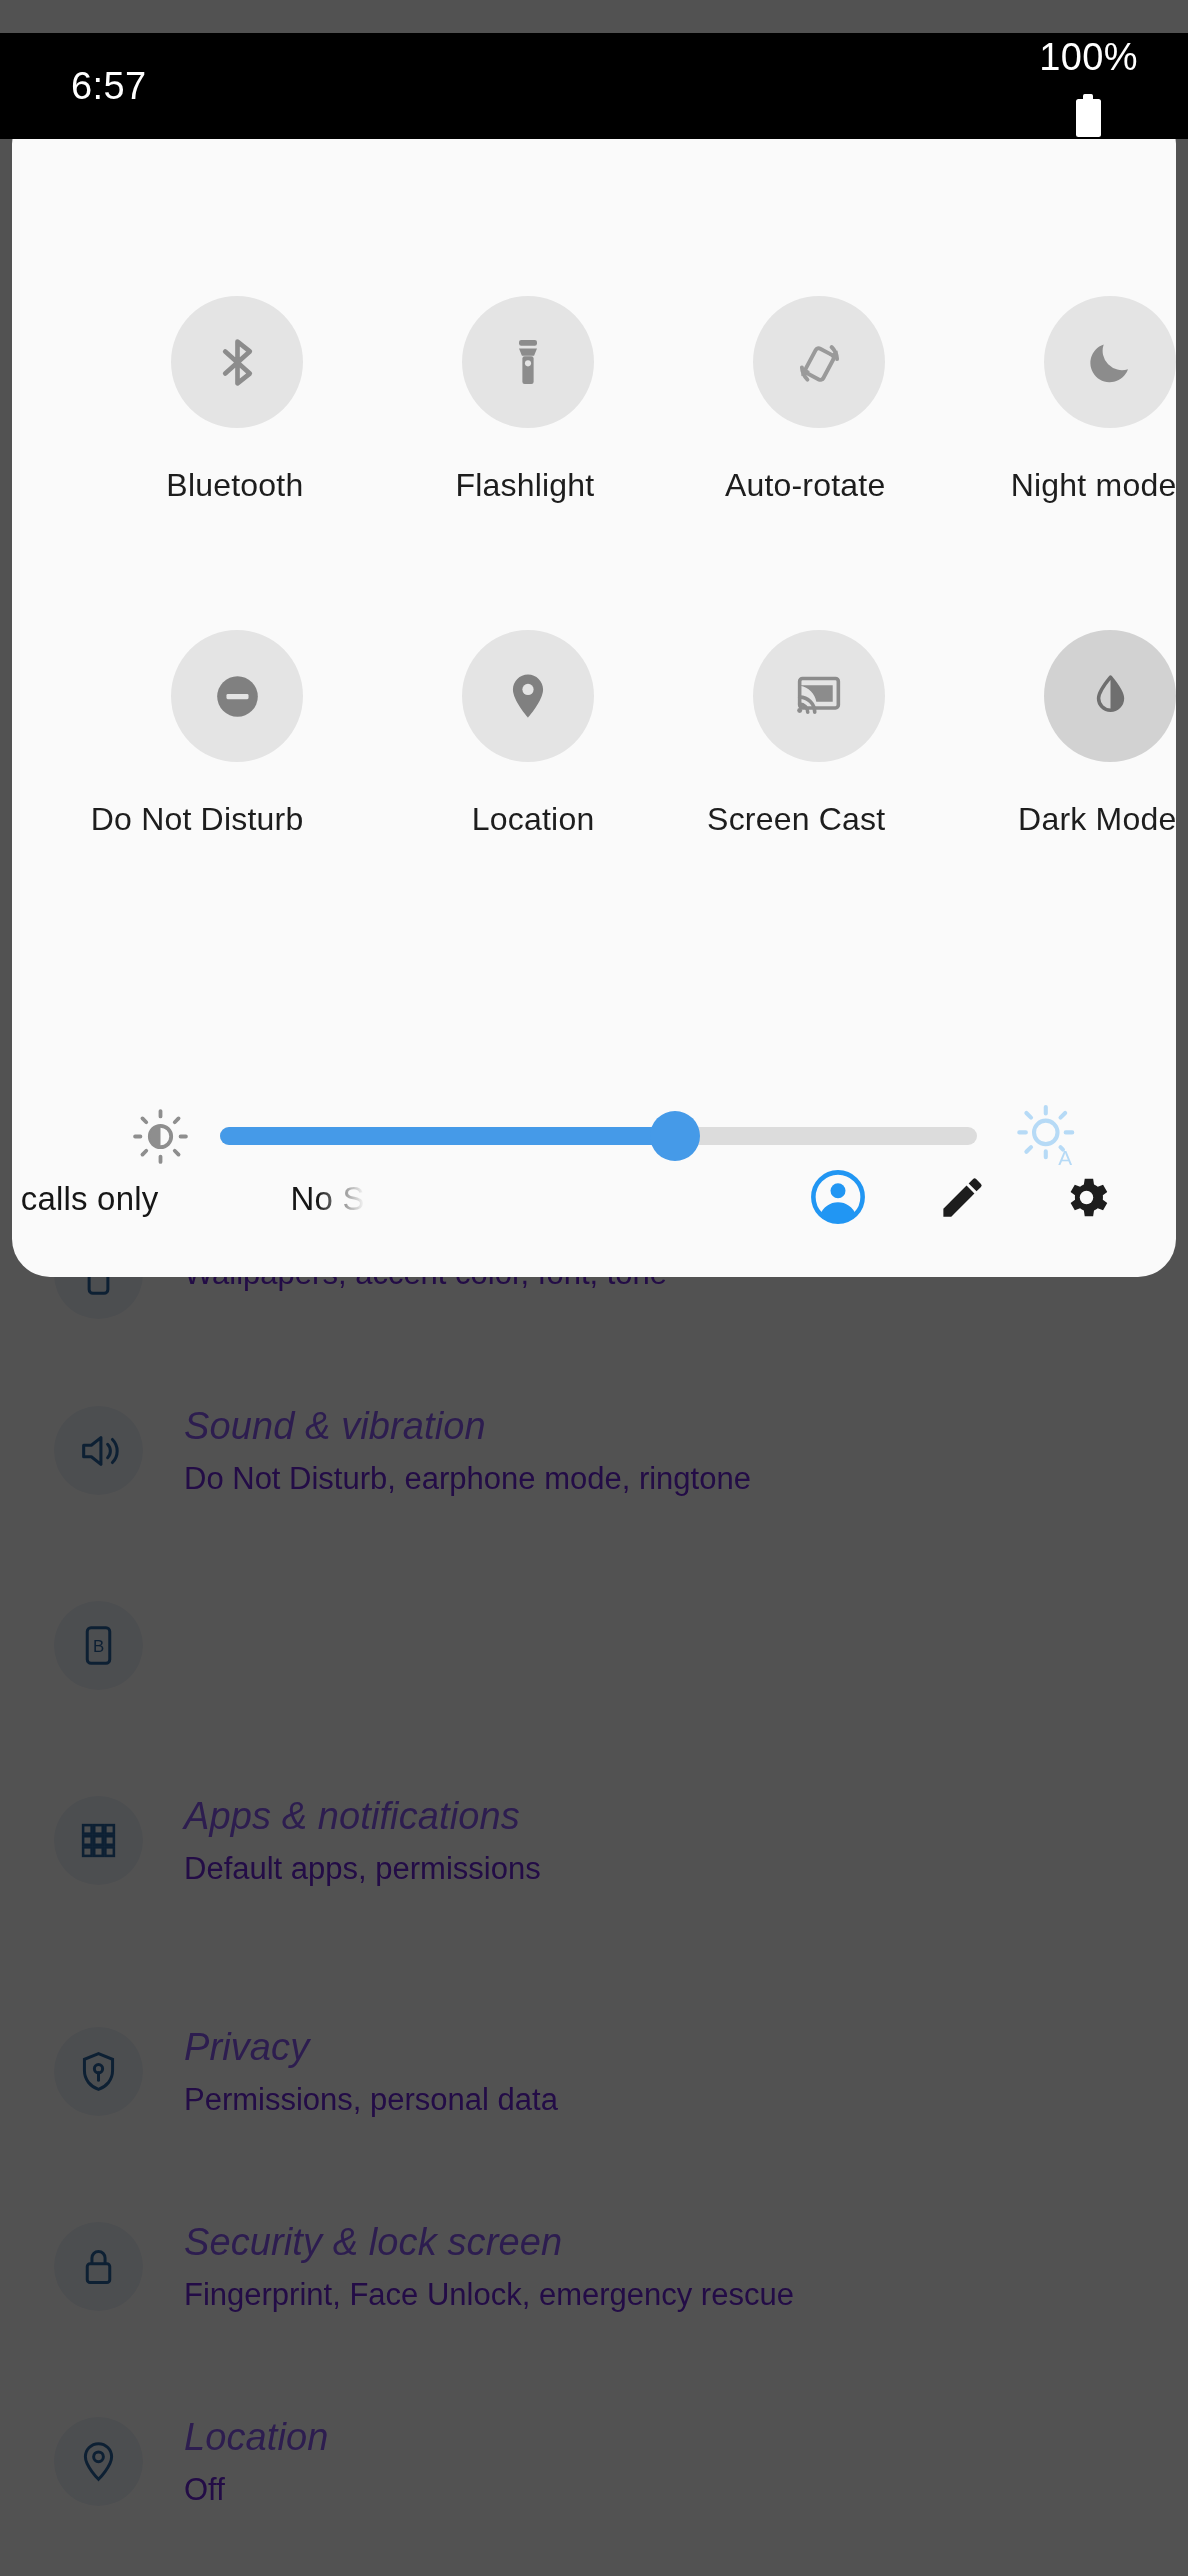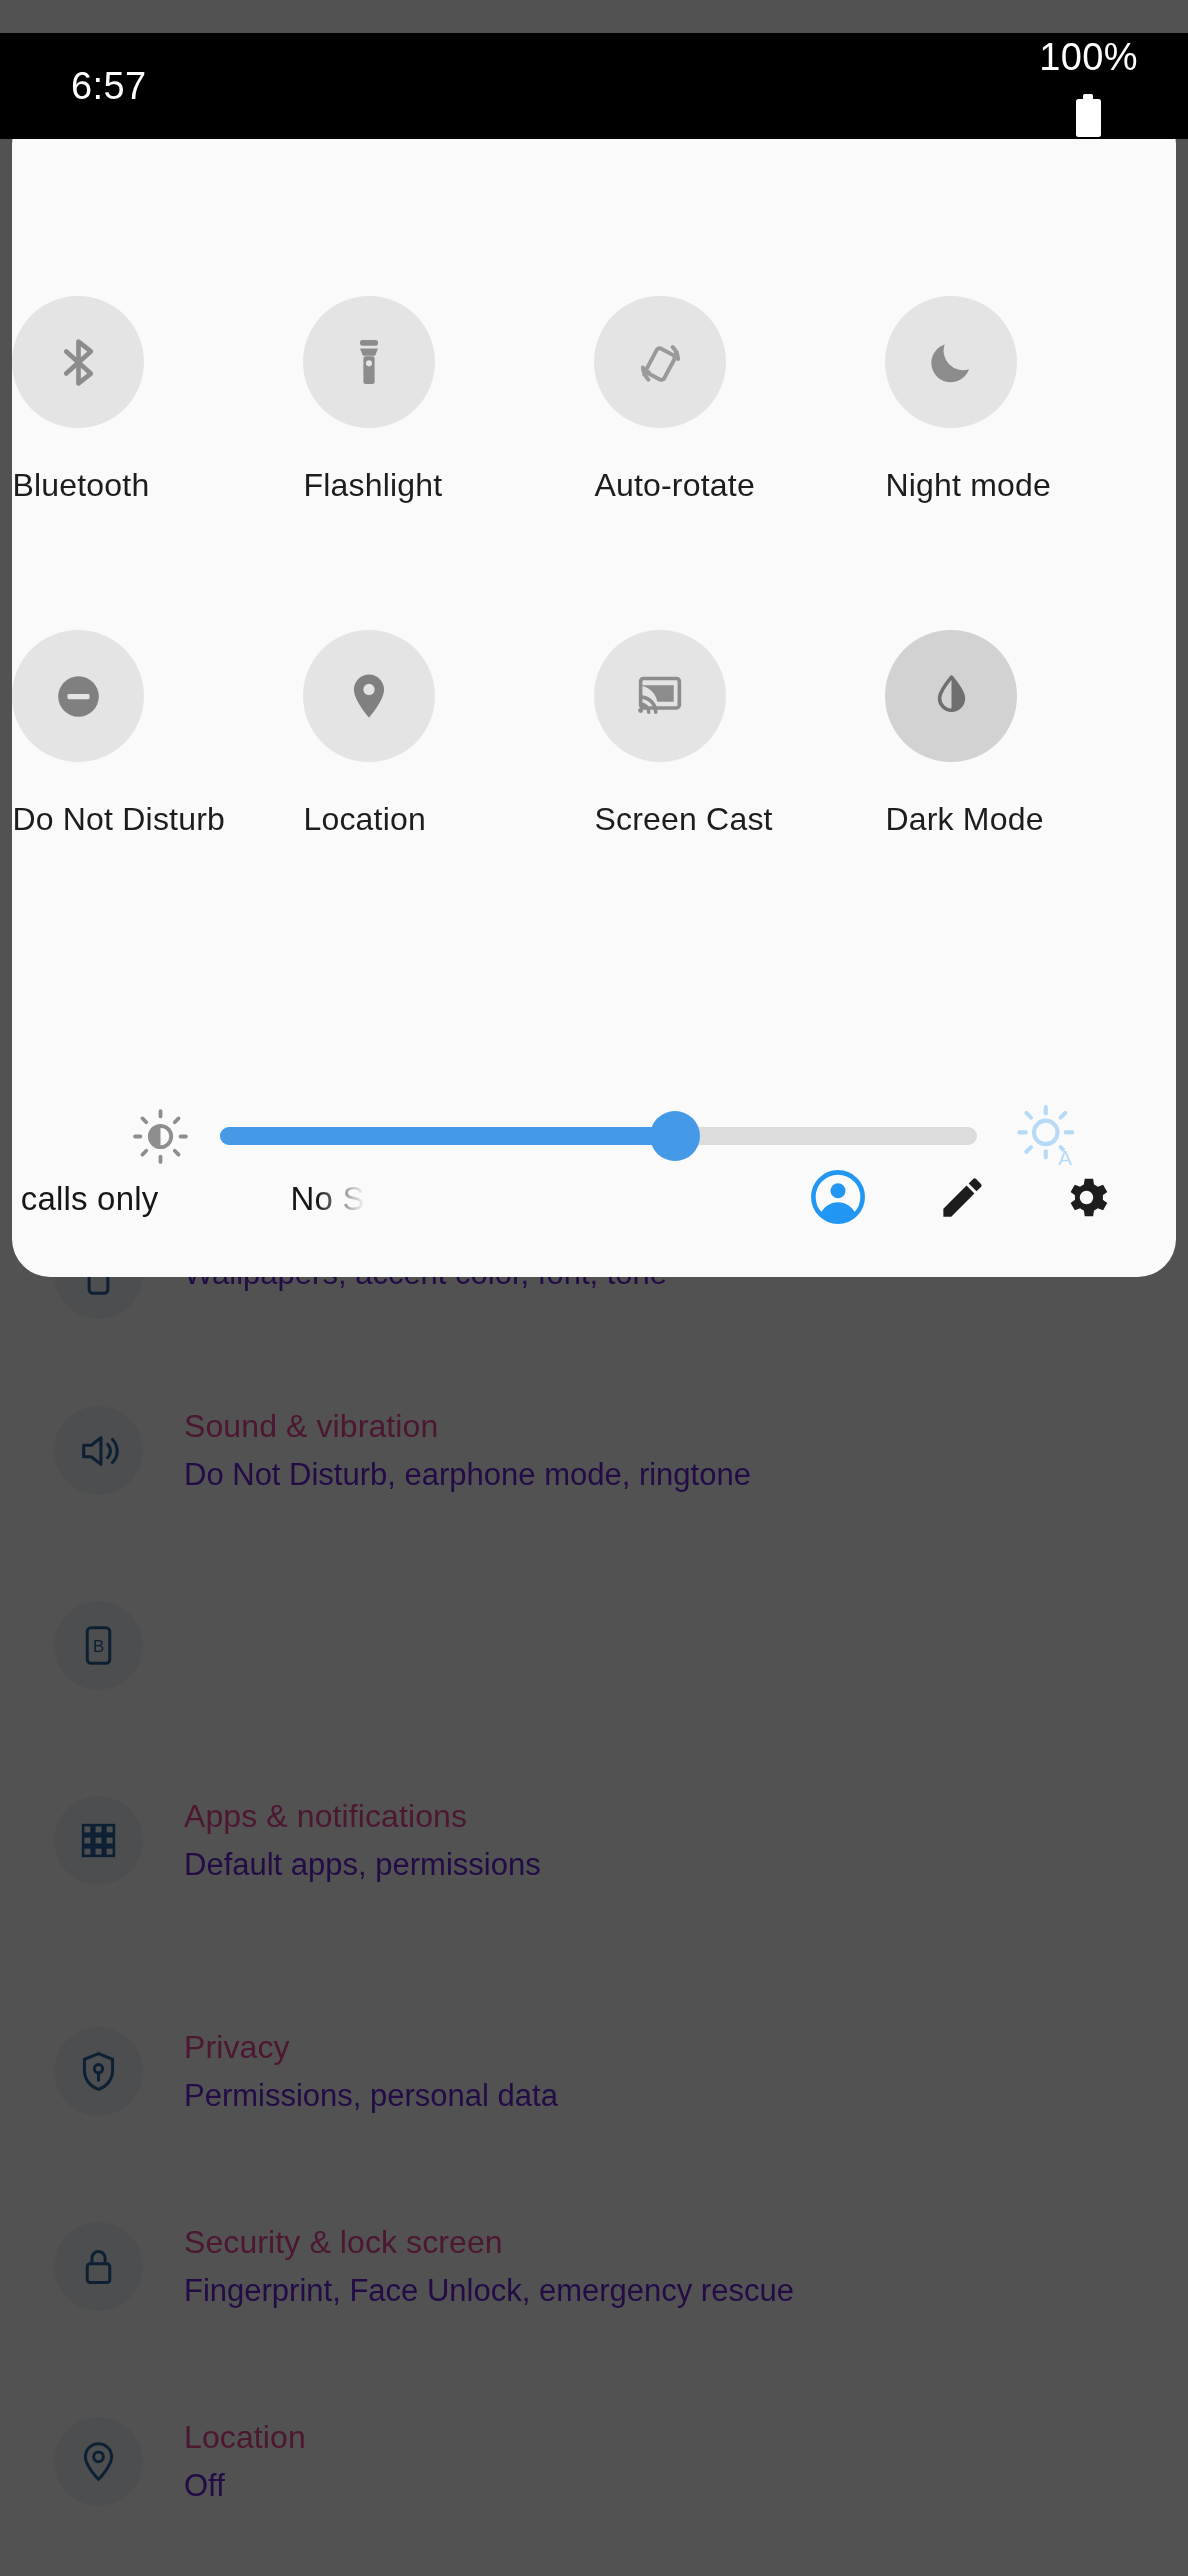--- a/index.html
+++ b/index.html
@@ -47,24 +47,25 @@
     flex: 0 0 auto;
   }
   .settings-icon-wrap svg { display: block; }
   .settings-text {
     margin-left: 41px;
     display: flex;
     flex-direction: column;
     justify-content: center;
   }
   .settings-title {
-    font-size: 32px;
-    color: #ec4899;
+    font-size: 38px;
+    color: #8b5cf6;
     line-height: 1.28;
     letter-spacing: 0.1px;
+    font-style: italic;
   }
   .settings-sub {
     font-size: 31px;
     color: #6d28d9;
     line-height: 1.3;
     margin-top: 8.3px;
   }
   .settings-gap { height: 36px; }
 
   
@@ -147,21 +148,21 @@
   }
   .tile-row {
     display: flex;
     width: 1164px;
     height: 334px;
   }
   .tile {
     flex: 1 1 0;
     display: flex;
     flex-direction: column;
-    align-items: flex-start;
+    align-items: flex-end;
   }
   .tile-circle {
     width: 132px;
     height: 132px;
     border-radius: 66px;
     background: #e4e4e4;
     display: flex;
     align-items: center;
     justify-content: center;
   }

